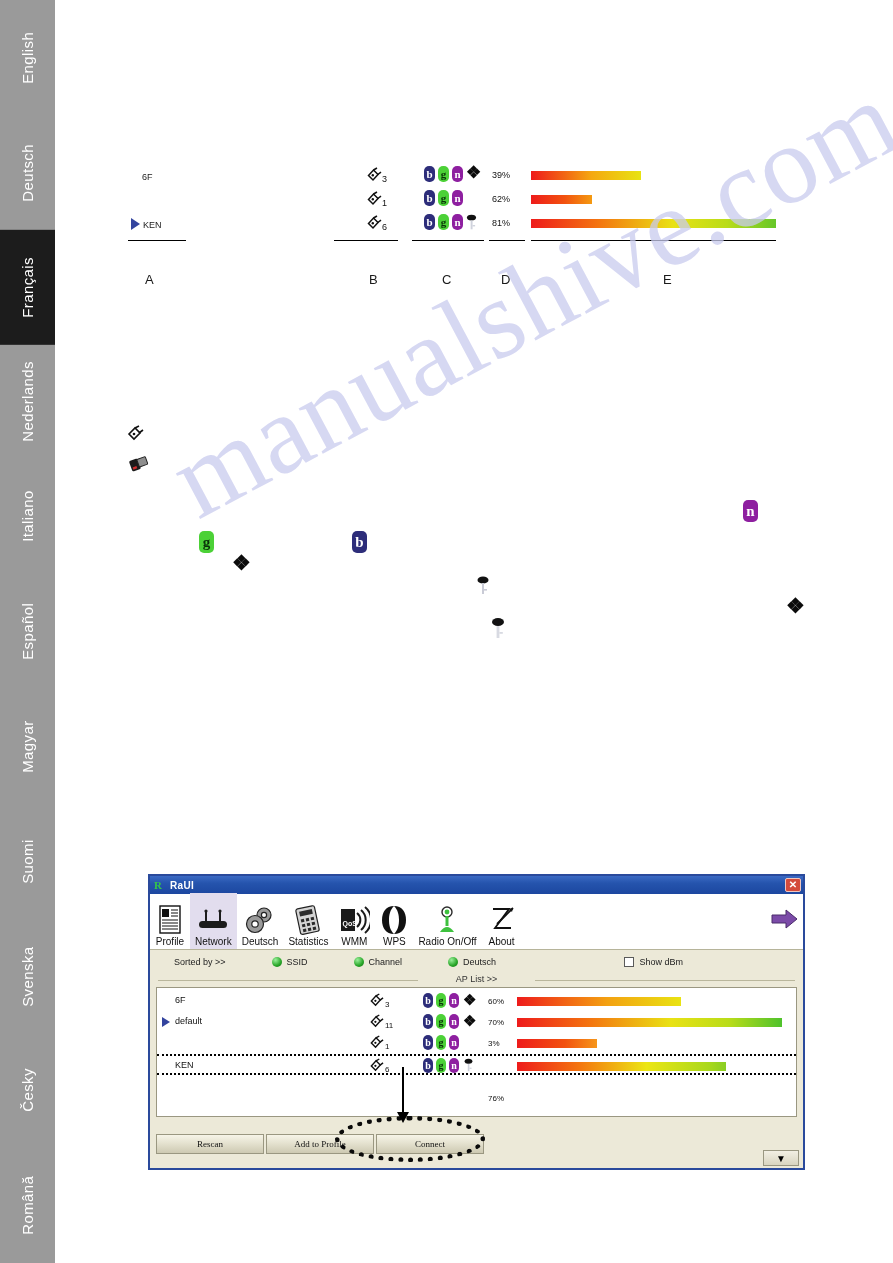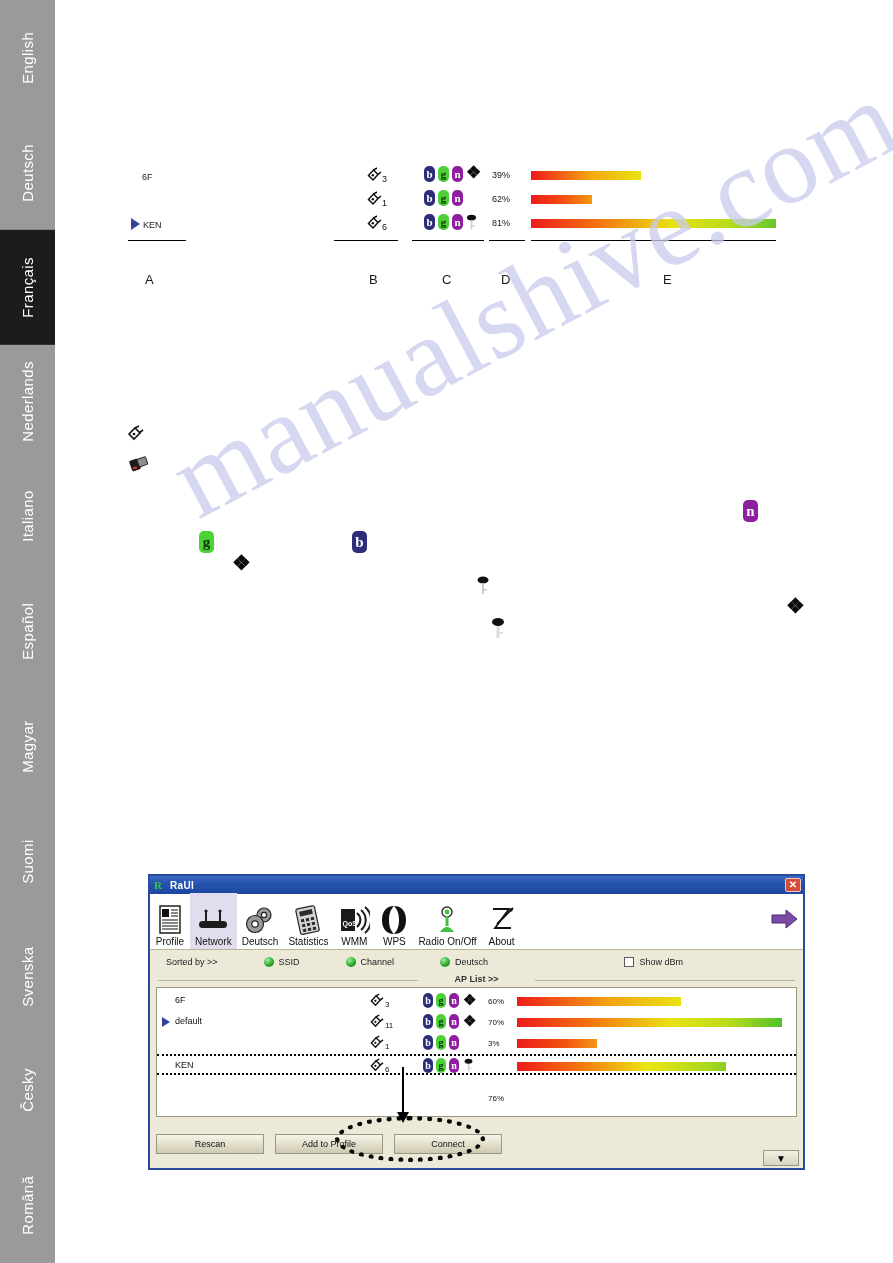--- a/index.html
+++ b/index.html
@@ -105,55 +105,56 @@
     flex:0 0 auto; display:flex; flex-direction:column; align-items:center;
     justify-content:flex-end; height:56px; padding:0 5px 2px 5px;
   }
   .tb-item.sel { background:#e2ddee; }
   .tb-icon { height:32px; display:flex; align-items:center; justify-content:center; }
   .tb-label { font-size:10px; color:#111; font-family:"Liberation Sans",sans-serif; white-space:nowrap; }
   #tb-next { position:absolute; right:4px; top:14px; }
 
   #sortbar {
     height:24px; background:#ece9d8; display:flex; align-items:center;
-    font-size:9px; color:#222; position:relative; padding-left:16px;
+    font-size:9px; color:#222; position:relative; padding-left:24px;
   }
   .led { width:10px;height:10px;border-radius:50%;
          background:radial-gradient(circle at 35% 30%,#9bf09b,#27a527 60%,#136b13);
          display:inline-block; margin-right:5px; }
   .sort-opt { display:flex; align-items:center; margin-left:46px; }
   #dbm-wrap { position:absolute; right:120px; display:flex; align-items:center; }
   #dbm-box { width:10px;height:10px;border:1px solid #5a5a5a;background:#fff;margin-right:5px; }
 
   #aplist-div { position:relative; height:13px; }
   #aplist-div .ln { position:absolute; top:6px; height:1px; background:#b9b69c; }
   #aplist-lbl {
     position:absolute; left:50%; transform:translateX(-50%); top:0;
-    font-size:9px; color:#333; background:#ece9d8; padding:0 5px;font-weight:bold;
+    font-size:9px; color:#333; background:#ece9d8; padding:0 5px;
   }
 
   #aplist {
     margin:0 6px; height:130px; background:#fff; border:1px solid #9a9781;
     position:relative; overflow:hidden;
   }
   .ap-row { position:absolute; left:0; width:100%; height:21px; }
   .ap-row.sel { border-top:2px dotted #000; border-bottom:2px dotted #000; }
   .ap-name { position:absolute; left:18px; top:4px; font-size:9px; color:#111; }
   .ap-tri {
     position:absolute; left:5px; top:5px; width:0;height:0;
     border-top:5px solid transparent;border-bottom:5px solid transparent;
     border-left:8px solid #33449e;
   }
 
   #btnbar { position:absolute; left:6px; bottom:14px; display:flex; }
   .fbtn {
     width:108px; height:20px; font-size:9px; color:#111;
     background:linear-gradient(180deg,#f6f4e8 0%,#e3e0cd 50%,#cdc9b2 100%);
     border:1px solid #9a9781; display:flex; align-items:center; justify-content:center;
-    margin-right:11px;
+    margin-right:2px;
+    font-family:Liberation Serif, serif;
   }
   #dotted-ellipse {
     position:absolute; left:185px; bottom:6px; width:150px; height:46px;
     border:5px dotted #0a0a0a; border-radius:50%;
   }
   #down-arrow { position:absolute; left:252px; bottom:55px; width:2px; height:46px; background:#000; }
   #down-arrow::after{
     content:""; position:absolute; left:-5px; bottom:-10px; width:0;height:0;
     border-left:6px solid transparent;border-right:6px solid transparent;
     border-top:11px solid #000;

